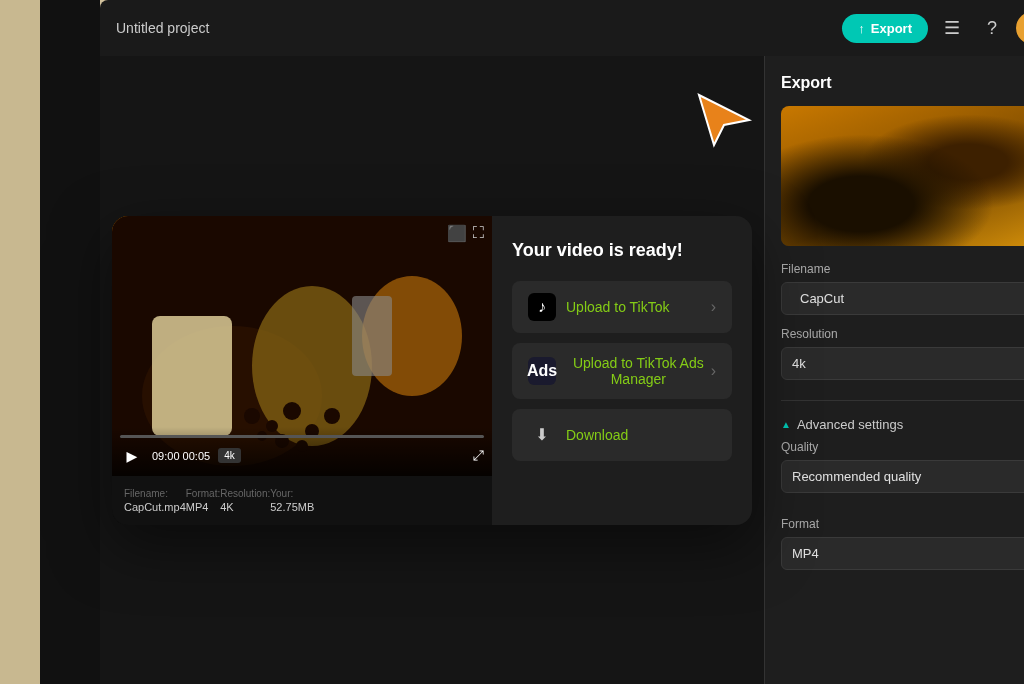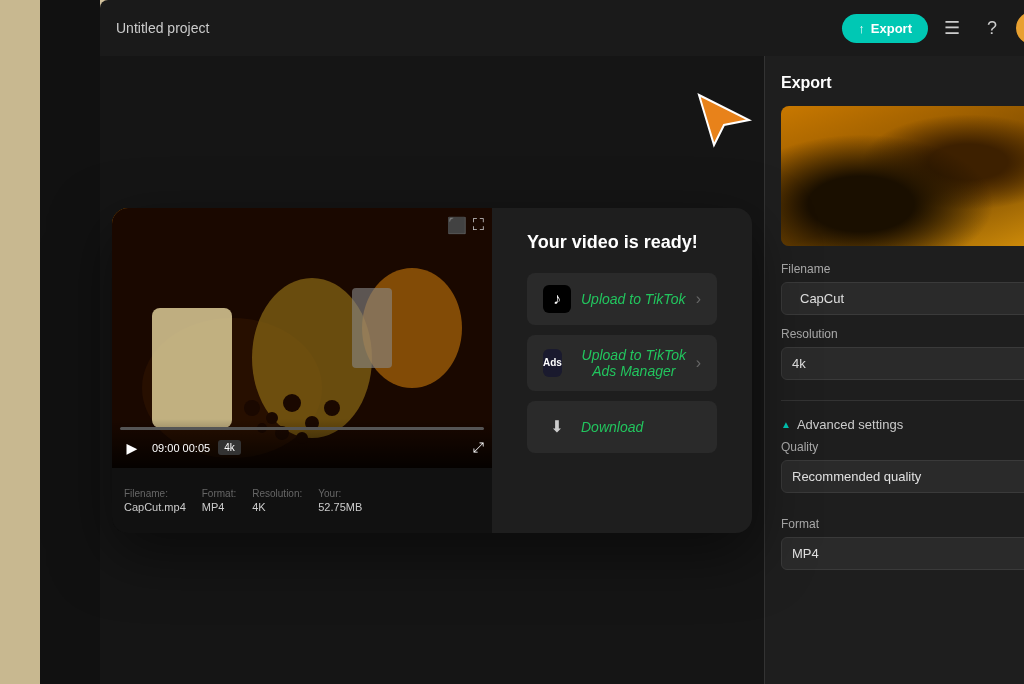--- a/index.html
+++ b/index.html
@@ -348,42 +348,41 @@
       background: transparent;
       border: none;
       color: #ccc;
       cursor: pointer;
       font-size: 16px;
     }
 
     
     .meta-info {
       display: flex;
-      gap: 16px;
-      padding: 20px 12px;
+      padding: 12px 12px;
       background: #111;
     }
     .meta-item {
       display: flex;
       flex-direction: column;
       gap: 2px;
     }
     .meta-label {
       color: #666;
       font-size: 10px;
     }
     .meta-value {
       color: #ccc;
       font-size: 11px;
     }
 
     
     .modal-actions {
       flex: 1;
-      padding: 24px 35px 20px;
+      padding: 24px 20px 20px;
       display: flex;
       flex-direction: column;
     }
     .ready-title {
       color: #fff;
       font-size: 18px;
       font-weight: 600;
       margin-bottom: 20px;
     }
     .action-btn {
@@ -413,31 +412,30 @@
       justify-content: center;
       font-size: 16px;
     }
     .tiktok-icon {
       background: #000;
       color: #fff;
     }
     .ads-icon {
       background: #1a1a2e;
       color: #fff;
-      font-size: 10px;
+      font-size: 16px;
       font-weight: bold;
     }
     .download-icon {
       background: transparent;
       color: #ccc;
     }
     .action-label {
-      color: #22c55e;
+      color: #84cc16;
       font-size: 14px;
-      font-style: italic;
     }
     .chevron {
       color: #666;
       font-size: 16px;
     }
 
     
     .cursor-arrow {
       position: absolute;
       top: 90px;

